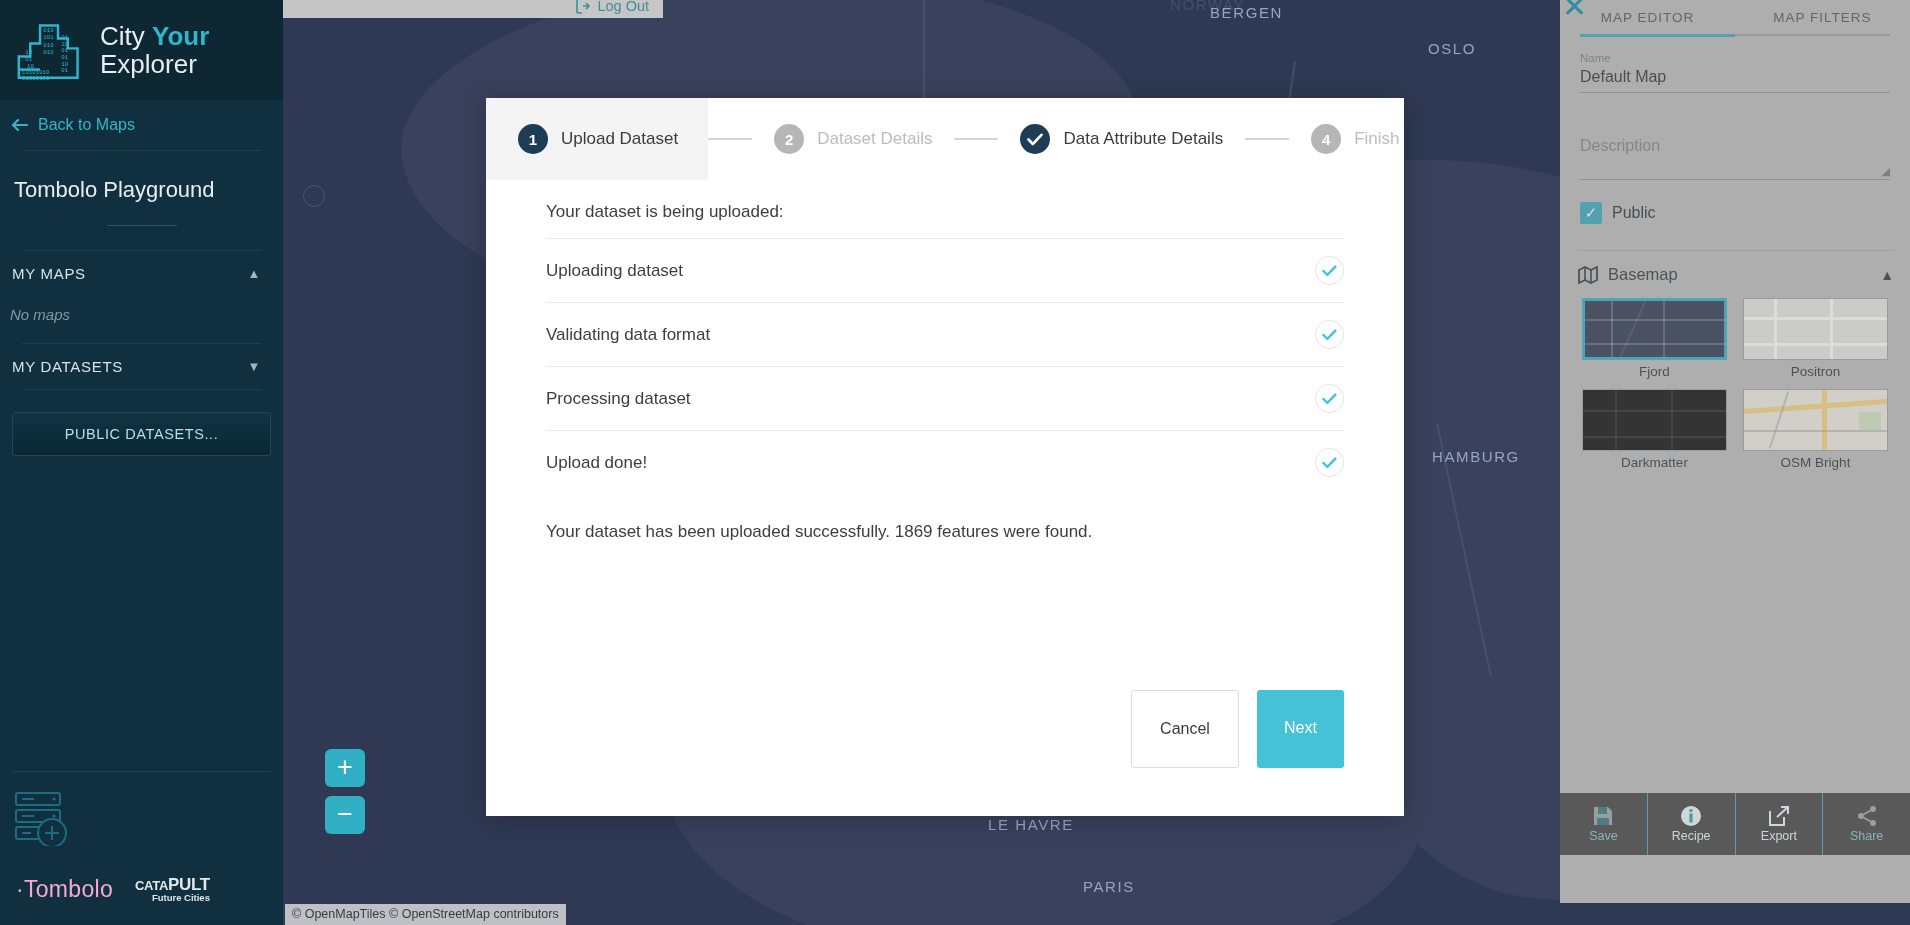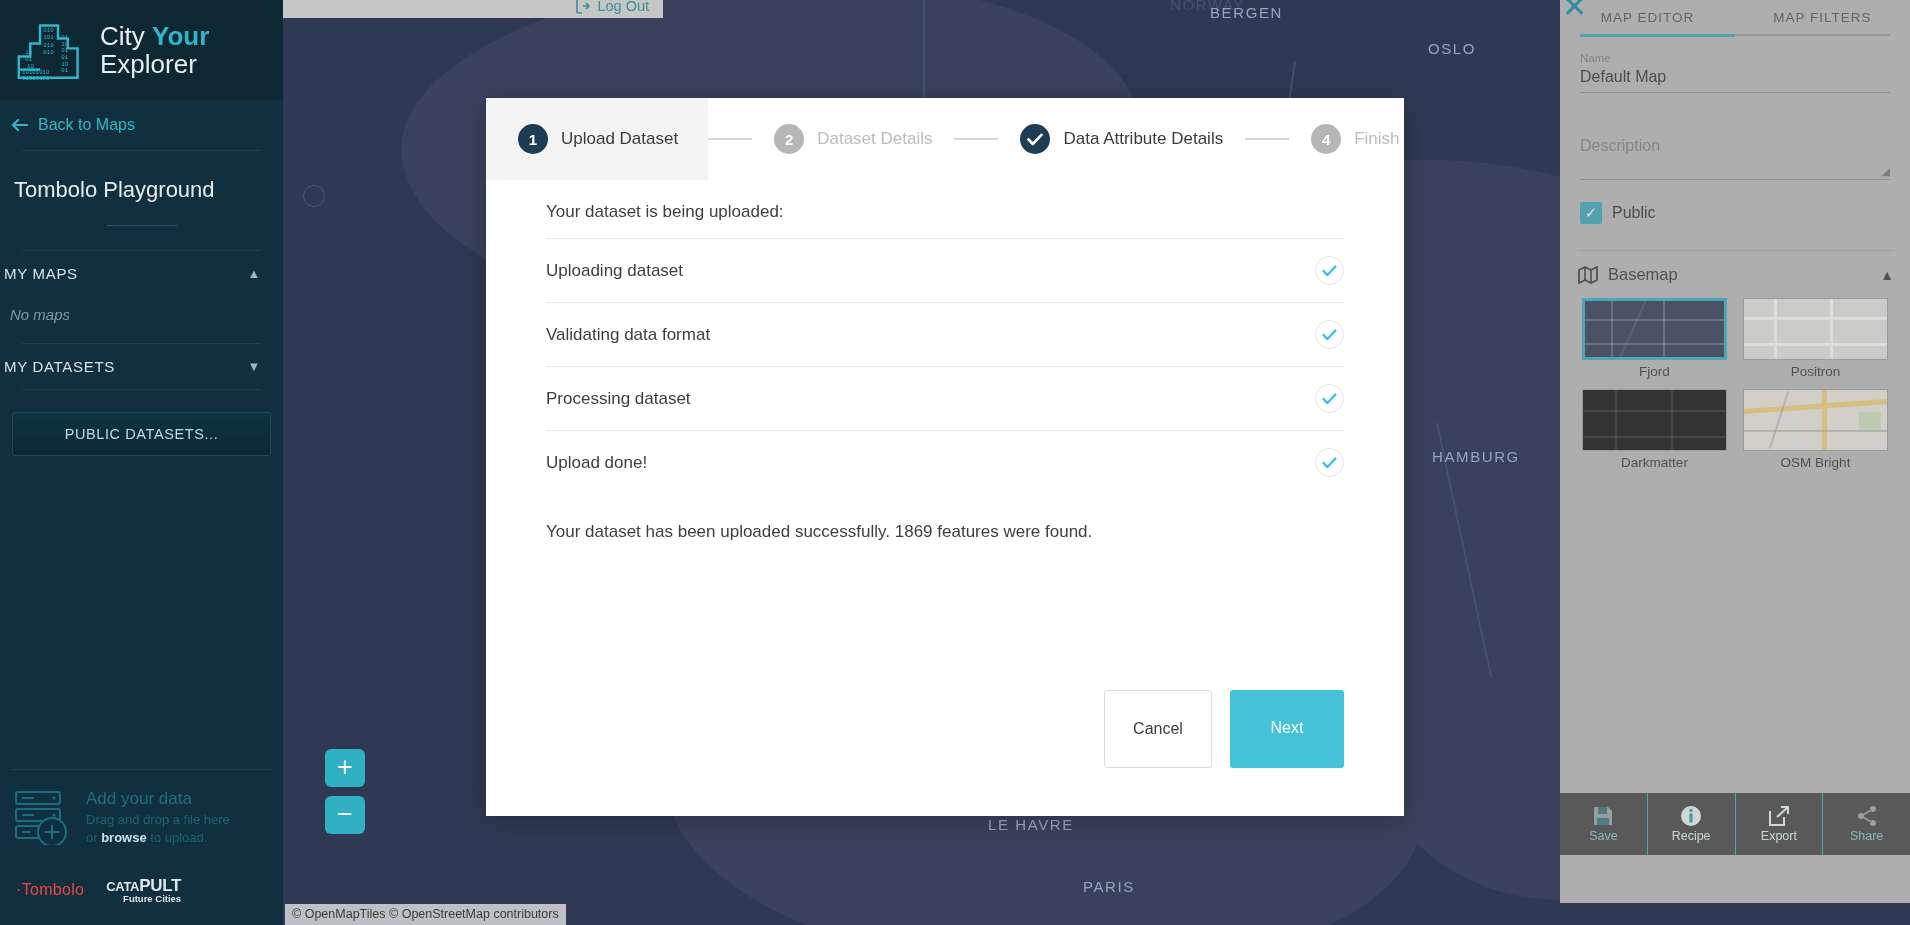--- a/index.html
+++ b/index.html
@@ -86,21 +86,21 @@
   }
   .sb-divider { height: 1px; background: #1c4050; margin: 0 22px; }
   .sb-title {
     color: #e7eef1; font-size: 22px; font-weight: 500;
     padding: 26px 0 22px 14px;
   }
   .sb-underline { width: 70px; height: 1px; background: #2a5566; margin: 0 auto 24px auto; }
 
   .sb-section {
     display: flex; align-items: center; justify-content: space-between;
-    padding: 14px 22px 14px 4px;
+    padding: 14px 22px 14px 12px;
     color: #d6e3e7; font-size: 15px; letter-spacing: .7px; cursor: pointer;
   }
   .sb-sub { color: #7e9aa3; font-size: 15px; font-style: italic; padding: 10px 0 20px 10px; }
   .sb-chev { color: #9fb6bd; font-size: 13px; }
 
   .sb-public-btn {
     margin: 22px 12px 0 12px;
     background: linear-gradient(#0f3442,#0b2734);
     border: 1px solid #1d4858;
     border-radius: 3px;
@@ -118,21 +118,21 @@
   }
   .sb-adddata-txt { line-height: 1.35; }
   .sb-add-h { color: #1f6e80; font-size: 17px; }
   .sb-add-p { color: #1c6273; font-size: 13px; }
   .sb-add-p b { color: #bfe6ee; }
 
   .sb-footer {
     display: flex; align-items: center; gap: 22px;
     padding: 16px 0 22px 16px;
   }
-  .sb-footer .tombolo { color: #ef4444; font-size: 16px; font-weight: 300; letter-spacing: .3px; }
+  .sb-footer .tombolo { color: #f9a8d4; font-size: 23px; font-weight: 300; letter-spacing: .3px; }
   .sb-footer .catapult { color: #e3e8ea; line-height: 1; text-align: right; }
   .sb-footer .catapult .c1 { font-size: 17px; font-weight: 700; letter-spacing: -.3px; }
   .sb-footer .catapult .c1 .sm { font-size: 13px; }
   .sb-footer .catapult .c2 { font-size: 9.5px; font-weight: 700; }
 
   
   .topbar {
     position: absolute; left: 283px; top: -30px; width: 380px; height: 48px;
     background: #c6c6c6;
     z-index: 25;
@@ -281,21 +281,21 @@
 
   .modal-footer {
     display: flex; justify-content: flex-end; gap: 18px;
     padding: 0 60px 48px 60px;
   }
   .btn {
     font-size: 16px; cursor: pointer; border-radius: 3px;
     padding: 29px 0; text-align: center;
   }
   .btn-cancel { width: 108px; background: #fff; border: 1px solid #dcdcdc; color: #3c3c3c; }
-  .btn-next { width: 114px; background: #45c2d8; color: #fff; border: none; }
+  .btn-next { width: 87px; background: #45c2d8; color: #fff; border: none; }
 </style>
 </head>
 <body>
 
 <div class="map-canvas">
   <div class="map-landmass lm1"></div>
   <div class="map-landmass lm2"></div>
   <div class="map-landmass lm3"></div>
   <div class="map-landmass lm4"></div>
   <div class="map-river" style="left:640px;top:0;width:2px;height:240px;"></div>
@@ -402,25 +402,20 @@
         <rect x="2" y="3" width="44" height="12" rx="2"></rect>
         <rect x="2" y="20" width="44" height="12" rx="2"></rect>
         <rect x="2" y="37" width="44" height="12" rx="2"></rect>
         <path d="M8 9 h12 M8 26 h12 M8 43 h9"></path>
         <circle cx="40" cy="9" r="1.6" fill="#1d6d80" stroke="none"></circle>
         <circle cx="40" cy="26" r="1.6" fill="#1d6d80" stroke="none"></circle>
         <circle cx="38" cy="43" r="14" fill="#11303f"></circle>
         <path d="M38 36 v14 M31 43 h14"></path>
       </g>
     </svg>
-    <div class="sb-adddata-txt">
-      <div class="sb-add-h">Add your data</div>
-      <div class="sb-add-p">Drag and drop a file here</div>
-      <div class="sb-add-p"><span>or </span><b>browse</b><span> to upload.</span></div>
-    </div>
   </div>
 
   <div class="sb-footer">
     <div class="tombolo">·<span>Tombolo</span></div>
     <div class="catapult">
       <div class="c1"><span class="sm">CAT</span><span class="sm">A</span><span>PULT</span></div>
       <div class="c2">Future Cities</div>
     </div>
   </div>
 </div>

